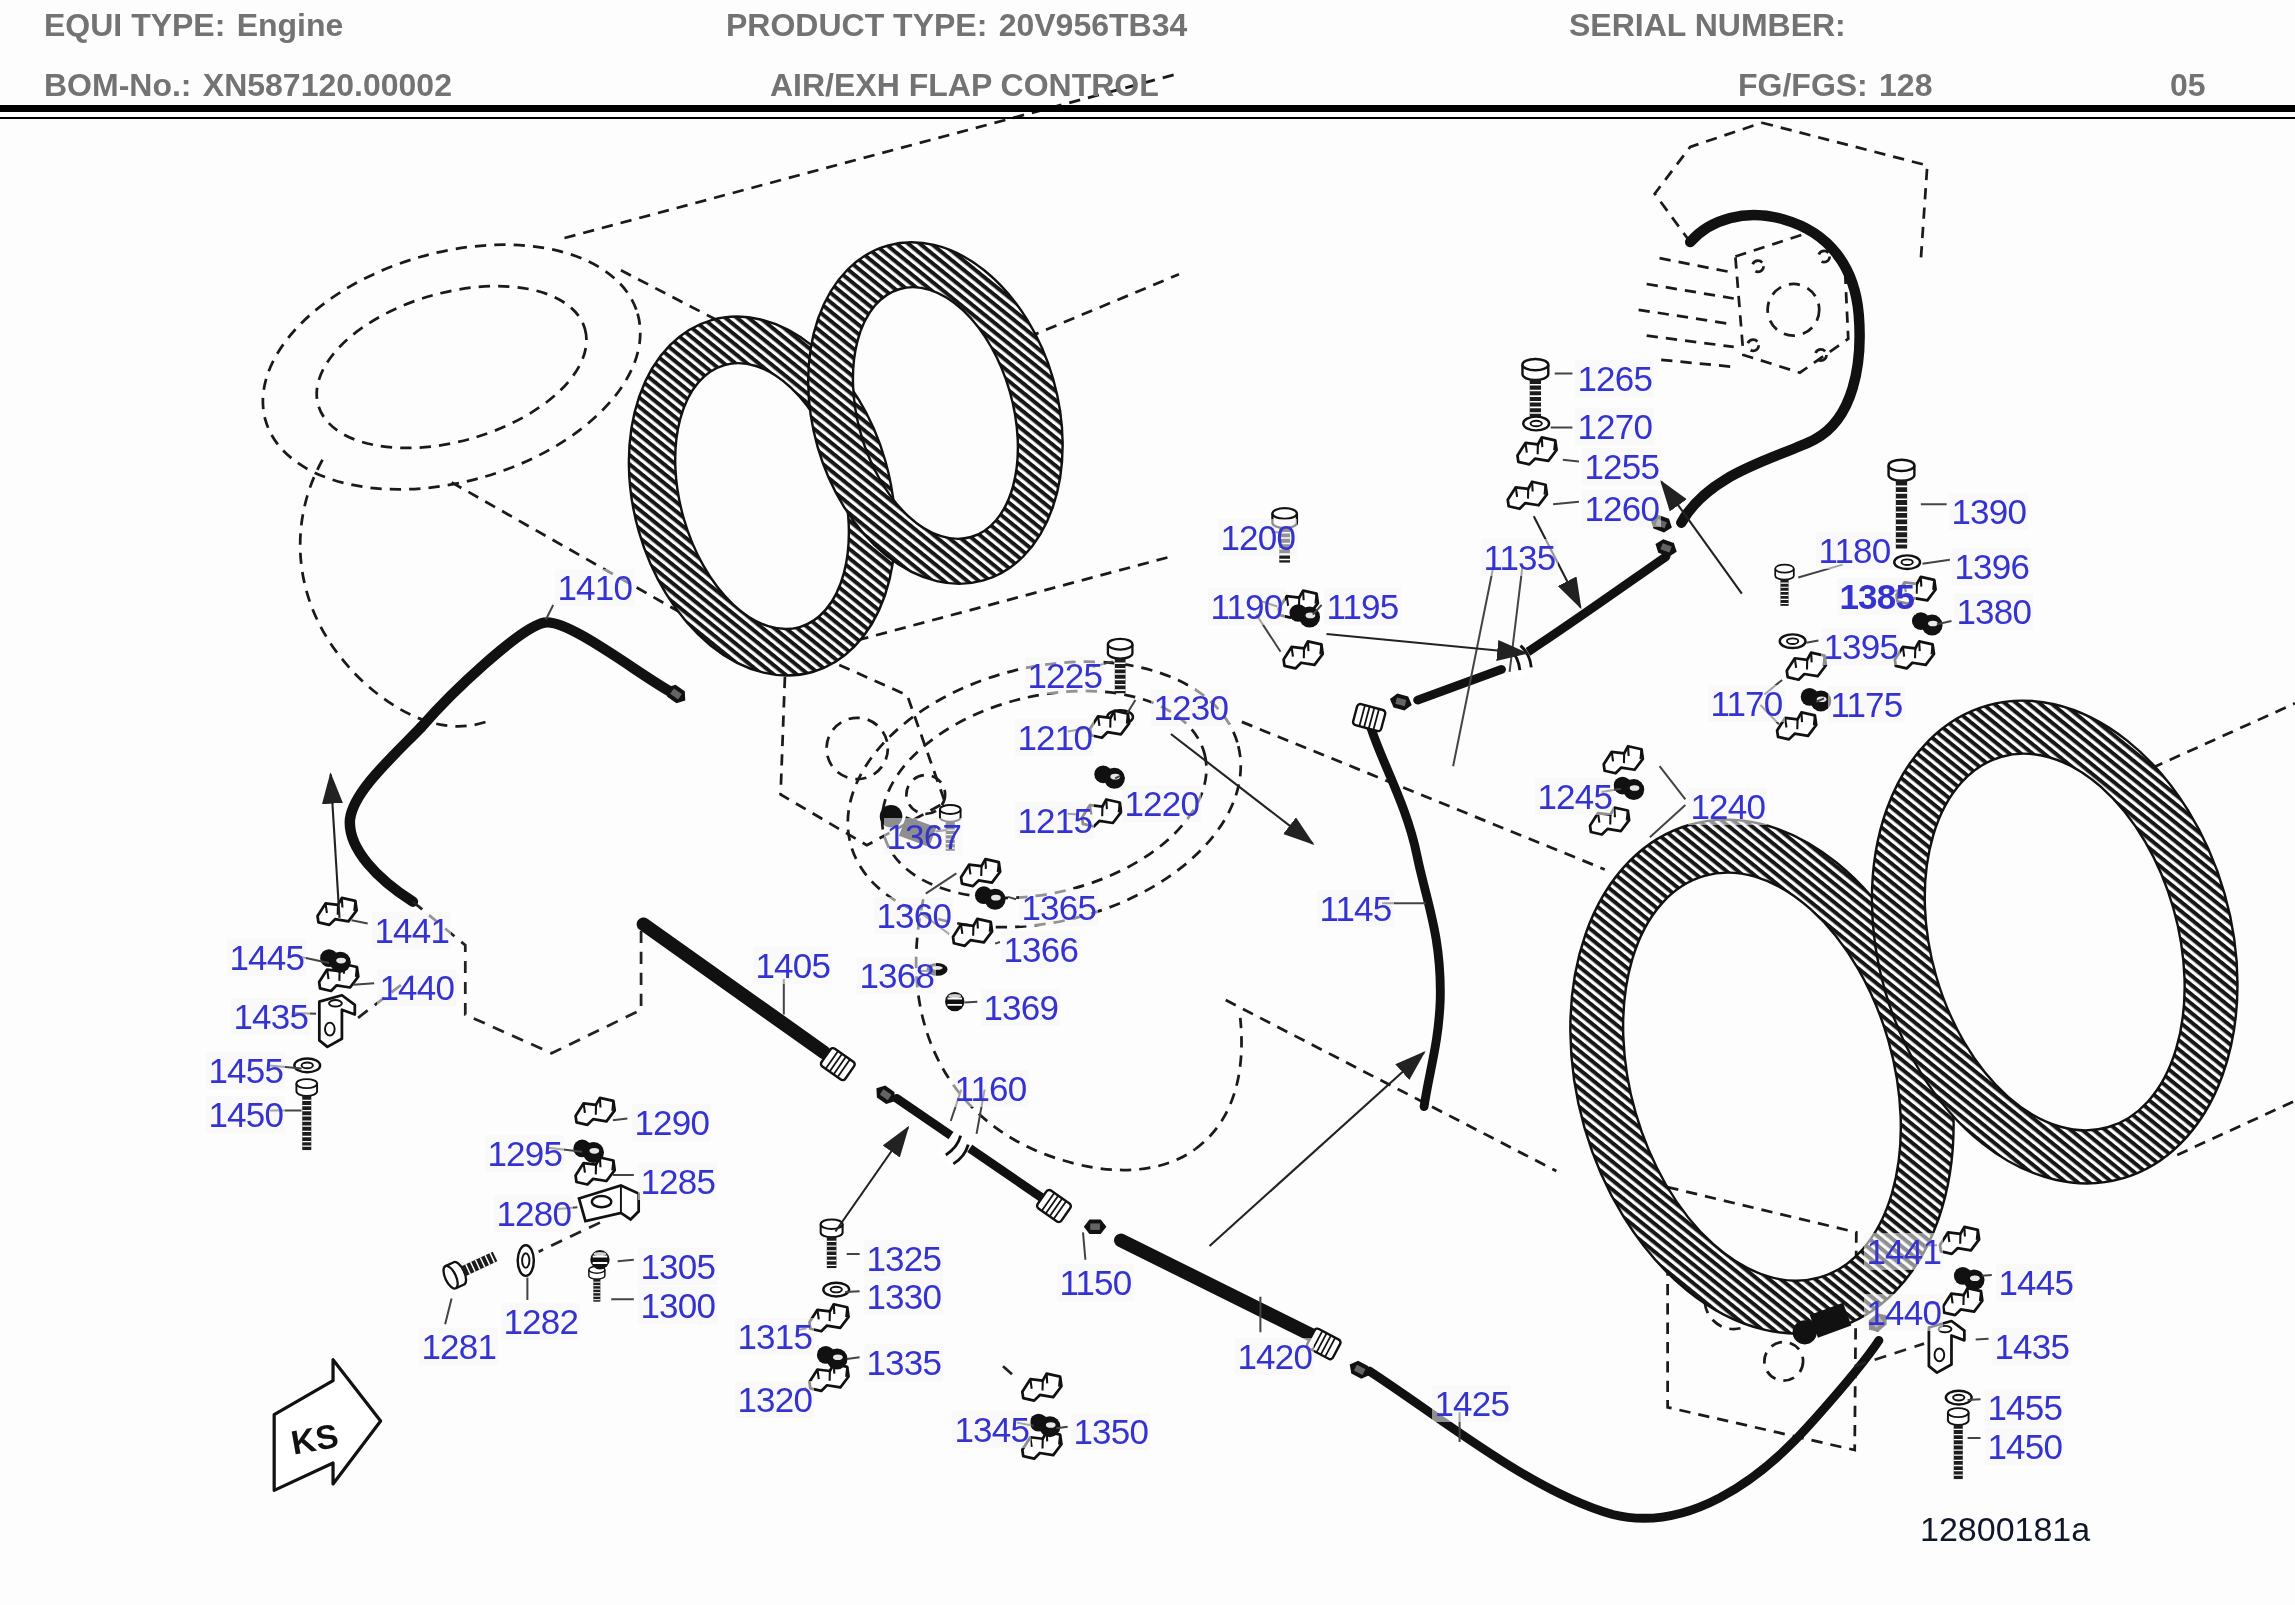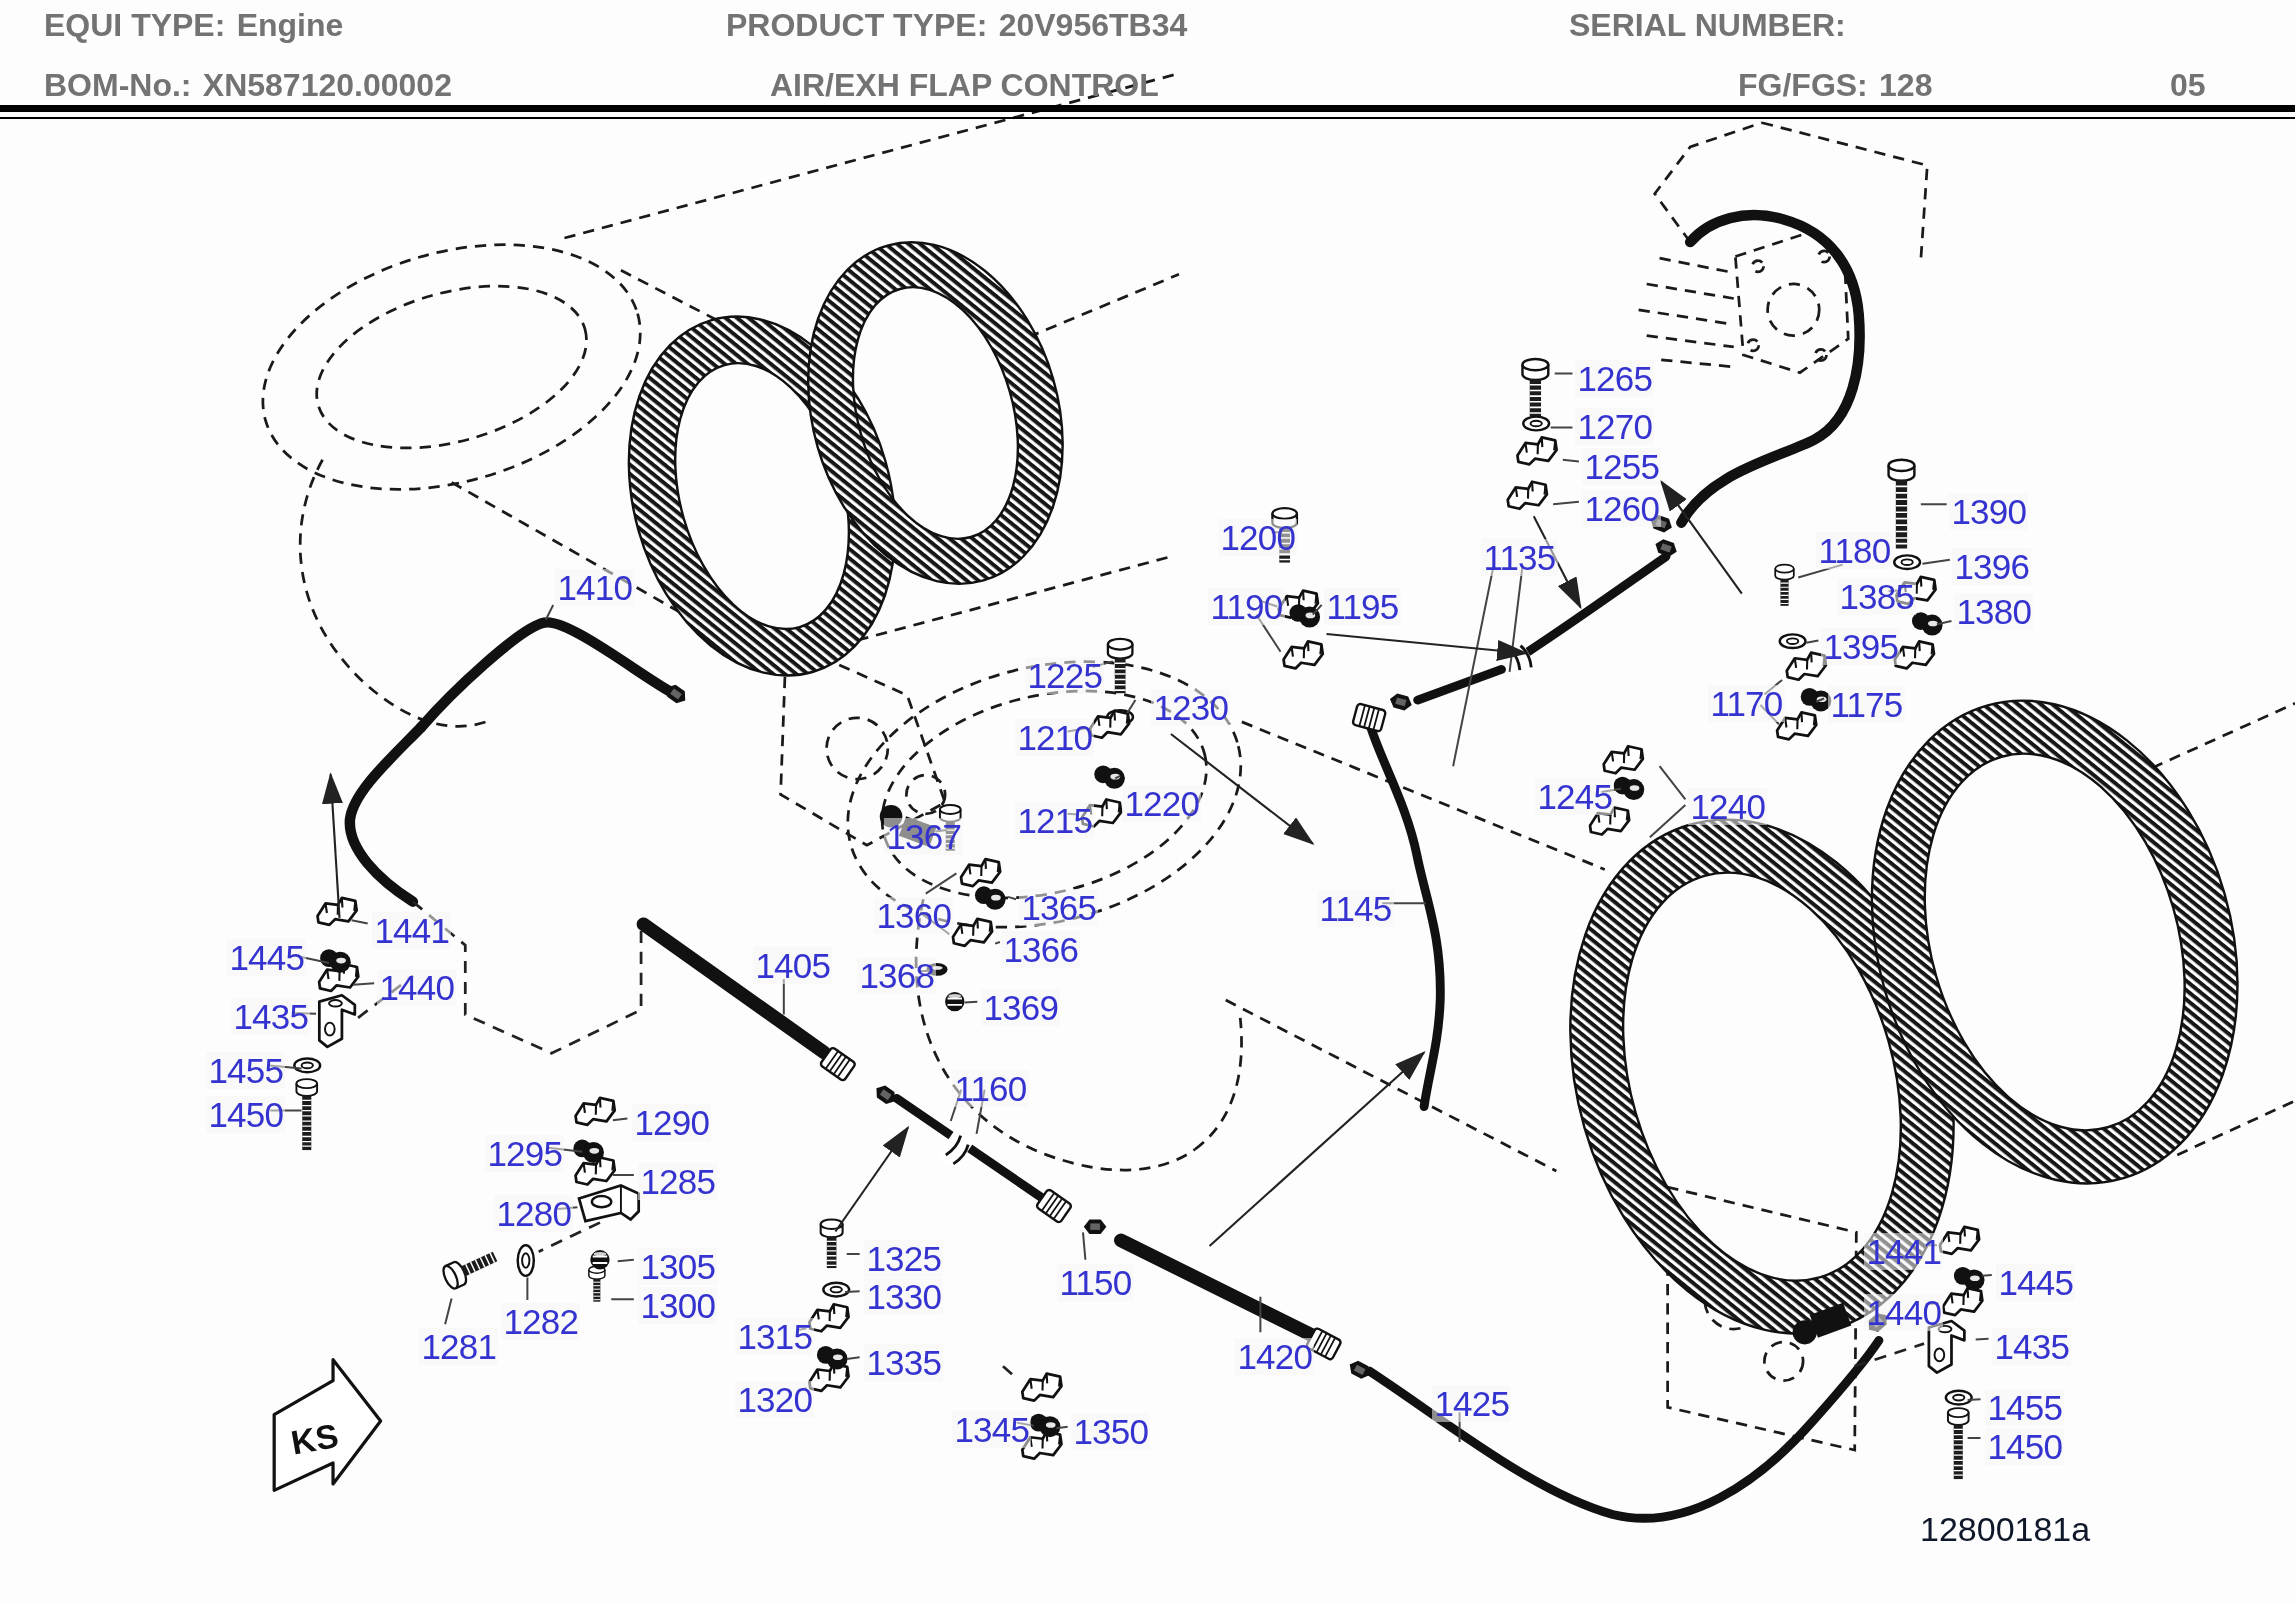--- a/index.html
+++ b/index.html
@@ -325,21 +325,21 @@
     <div class="callout" style="left: 1575px; top: 408px;">1270</div>
     <div class="callout" style="left: 1582px; top: 448px;">1255</div>
     <div class="callout" style="left: 1582px; top: 490px;">1260</div>
     <div class="callout" style="left: 1218px; top: 519px;">1200</div>
     <div class="callout" style="left: 1208px; top: 588px;">1190</div>
     <div class="callout" style="left: 1324px; top: 588px;">1195</div>
     <div class="callout" style="left: 1481px; top: 539px;">1135</div>
     <div class="callout" style="left: 1816px; top: 532px;">1180</div>
     <div class="callout" style="left: 1949px; top: 493px;">1390</div>
     <div class="callout" style="left: 1952px; top: 548px;">1396</div>
-    <div class="callout" style="left: 1837px; top: 578px;">1385</div>
+    <div class="callout" style="left: 1837px; top: 578px; font-weight: bold;">1385</div>
     <div class="callout" style="left: 1954px; top: 593px; text-align: center;">1380</div>
     <div class="callout" style="left: 1821px; top: 628px;">1395</div>
     <div class="callout" style="left: 1708px; top: 685px;">1170</div>
     <div class="callout" style="left: 1828px; top: 686px;">1175</div>
     <div class="callout" style="left: 1025px; top: 657px;">1225</div>
     <div class="callout" style="left: 1126px; top: 689px; margin-left: 25px;">1230</div>
     <div class="callout" style="left: 1015px; top: 719px;">1210</div>
     <div class="callout" style="left: 1122px; top: 764px; margin-top: 21px;">1220</div>
     <div class="callout" style="left: 1015px; top: 802px;">1215</div>
     <div class="callout" style="left: 1535px; top: 778px;">1245</div>

